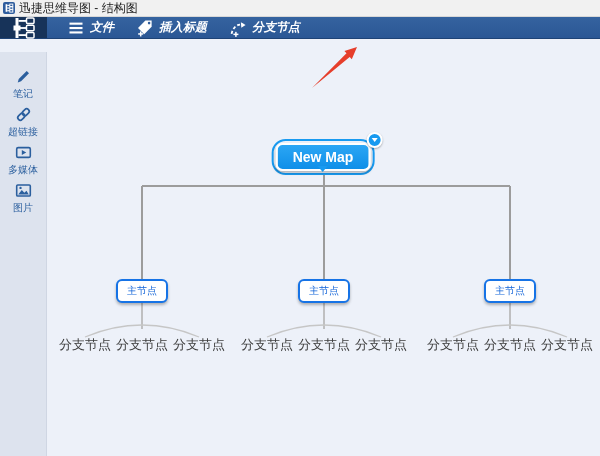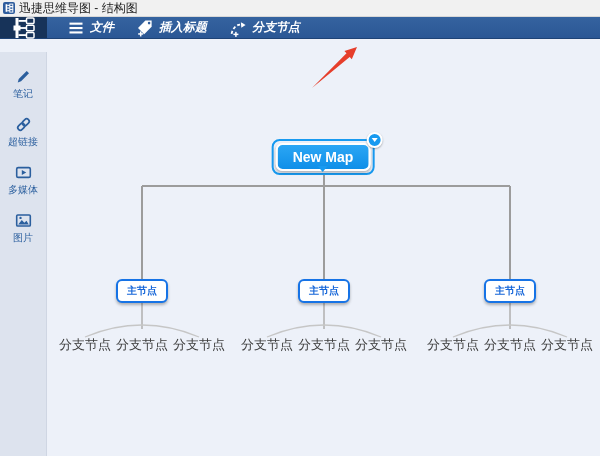--- a/index.html
+++ b/index.html
@@ -19,49 +19,49 @@
     align-items:center; justify-content:center; flex:0 0 47px; }
   .tb-buttons { display:flex; align-items:center; padding-left:12px; gap:6px; }
   .tb-btn { display:flex; align-items:center; gap:5px; color:#fff;
     font-size:12px; font-weight:bold; padding:5px 8px; border-radius:3px;
     cursor:pointer; white-space:nowrap; }
   .tb-icon { width:18px; height:18px; display:block; }
 
   
   .workarea { position:absolute; top:52px; left:0; right:0; bottom:0; display:flex; }
   .sidebar { width:47px; flex:0 0 47px; background:#dde3ee; padding-top:16px;
-    display:flex; flex-direction:column; align-items:center; gap:15px;
+    display:flex; flex-direction:column; align-items:center; gap:5px;
     border-right:1px solid #cfd6e3; }
   .sb-item { display:flex; flex-direction:column; align-items:center; gap:2px;
     color:#2b5f9e; font-size:10px; cursor:pointer; }
   .sb-icon { width:17px; height:17px; display:block; }
 
   
   .canvas { position:relative; flex:1; background:#edf1f9; }
   .connector-svg { position:absolute; left:0; top:0; width:553px; height:404px; }
 
   .root-node { position:absolute; left:276px; top:87px; transform:translateX(-50%);
-    border:2px solid #189af0; border-radius:8px; padding:2px; cursor:pointer; }
+    border:2px solid #189af0; border-radius:14px; padding:2px; cursor:pointer; }
   .root-inner { position:relative; background:linear-gradient(#2ba6f4,#0f8fe8);
     border:2px solid #fff; border-radius:7px; padding:4px 15px;
     color:#fff; font-weight:bold; font-size:14px; white-space:nowrap;
     box-shadow:0 2px 3px rgba(0,0,0,0.25); }
   .root-inner::after { content:""; position:absolute; left:50%; bottom:-8px;
     transform:translateX(-50%); border:5px solid transparent;
     border-top:6px solid #189af0; }
   .root-badge { position:absolute; right:-10px; top:-9px; width:16px; height:16px;
     background:#189af0; border:2px solid #fff; border-radius:50%;
     box-shadow:0 1px 2px rgba(0,0,0,0.3); cursor:pointer; }
   .root-badge::after { content:""; position:absolute; left:50%; top:50%;
     transform:translate(-50%,-30%); border:3.5px solid transparent;
     border-top:4.5px solid #fff; }
 
   .main-node { position:absolute; top:227px; transform:translateX(-50%);
     background:#fff; border:2px solid #1673e6; border-radius:6px;
-    padding:3px 9px; color:#1465d8; font-weight:bold; font-size:10px;
+    padding:3px 9px; color:#1465d8; font-weight:normal; font-size:10px;
     white-space:nowrap; box-shadow:0 2px 3px rgba(0,0,0,0.28); cursor:pointer; }
   .branch-label { position:absolute; top:284px; transform:translateX(-50%);
     font-size:13px; color:#3c3c3c; white-space:nowrap; cursor:pointer; }
 
   
   .annot-arrow { position:absolute; left:305px; top:42px; width:60px; height:52px;
     z-index:60; pointer-events:none; }
 </style>
 </head>
 <body>

